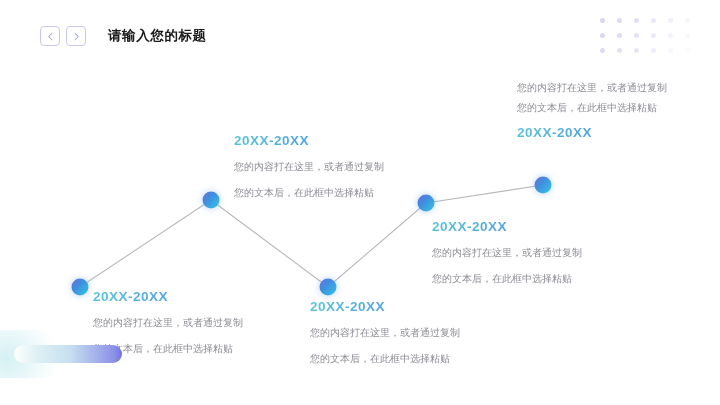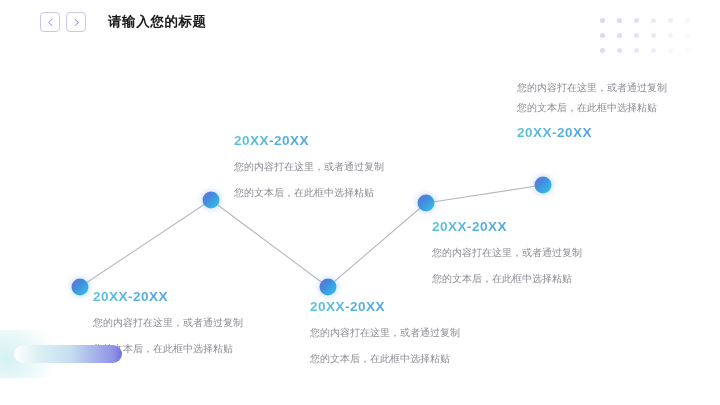--- a/index.html
+++ b/index.html
@@ -20,21 +20,21 @@
     width: 720px;
     height: 405px;
     background: #ffffff;
     overflow: hidden;
   }
 
   
   .header {
     position: absolute;
     left: 40px;
-    top: 12px;
+    top: 26px;
     display: flex;
     align-items: center;
     gap: 0px;
   }
   .nav-btns {
     display: flex;
     gap: 6px;
   }
   .nav-btn {
     width: 20px;

